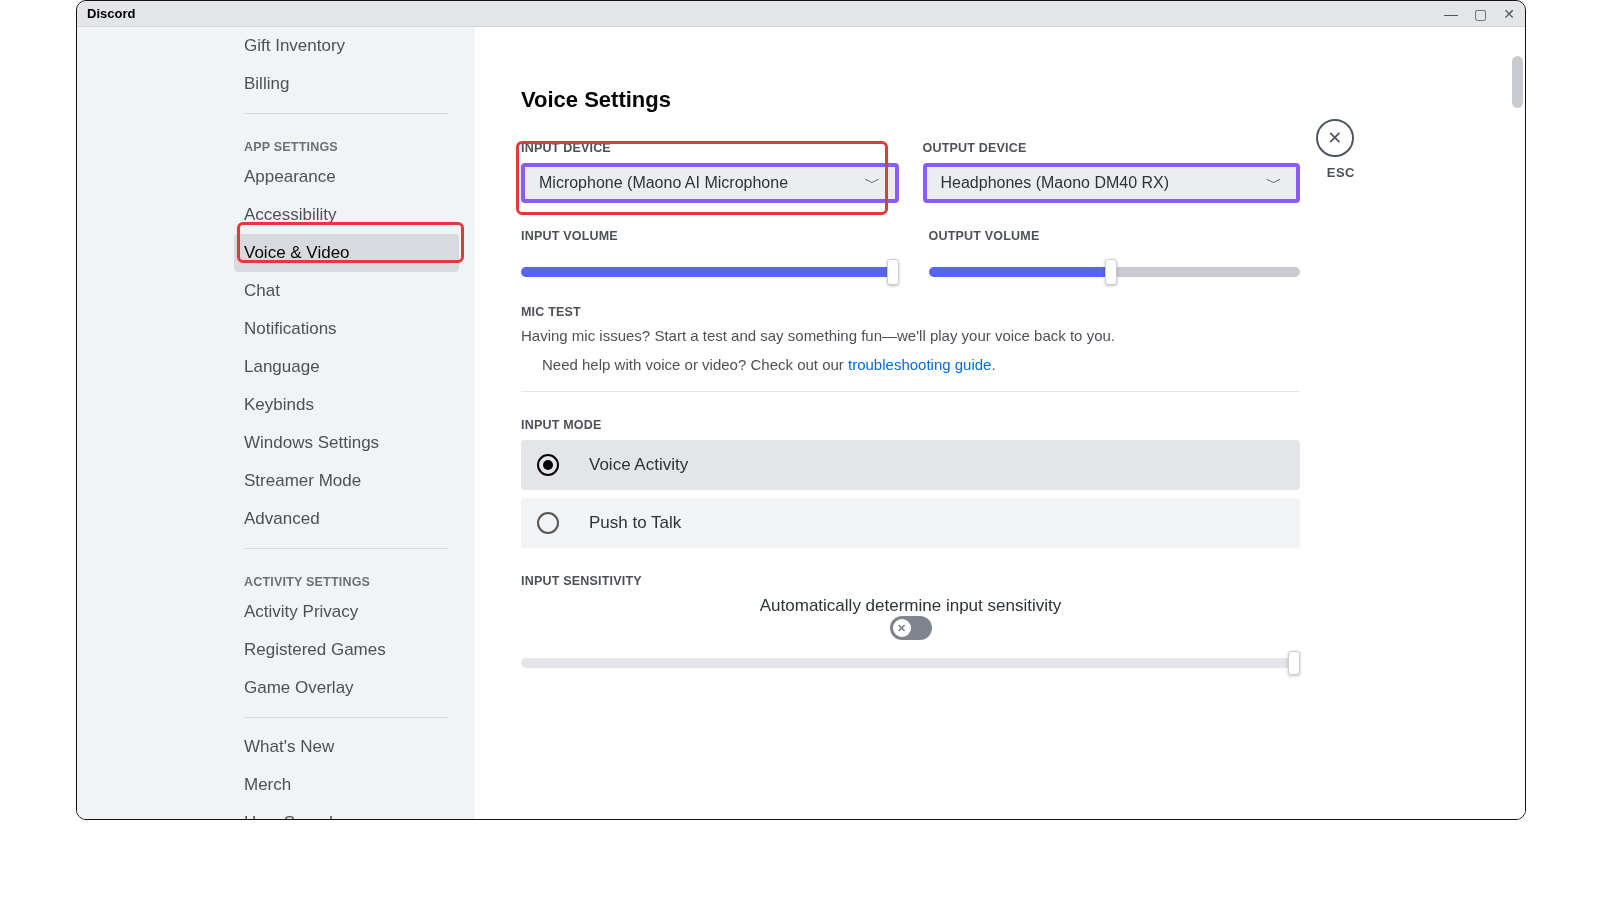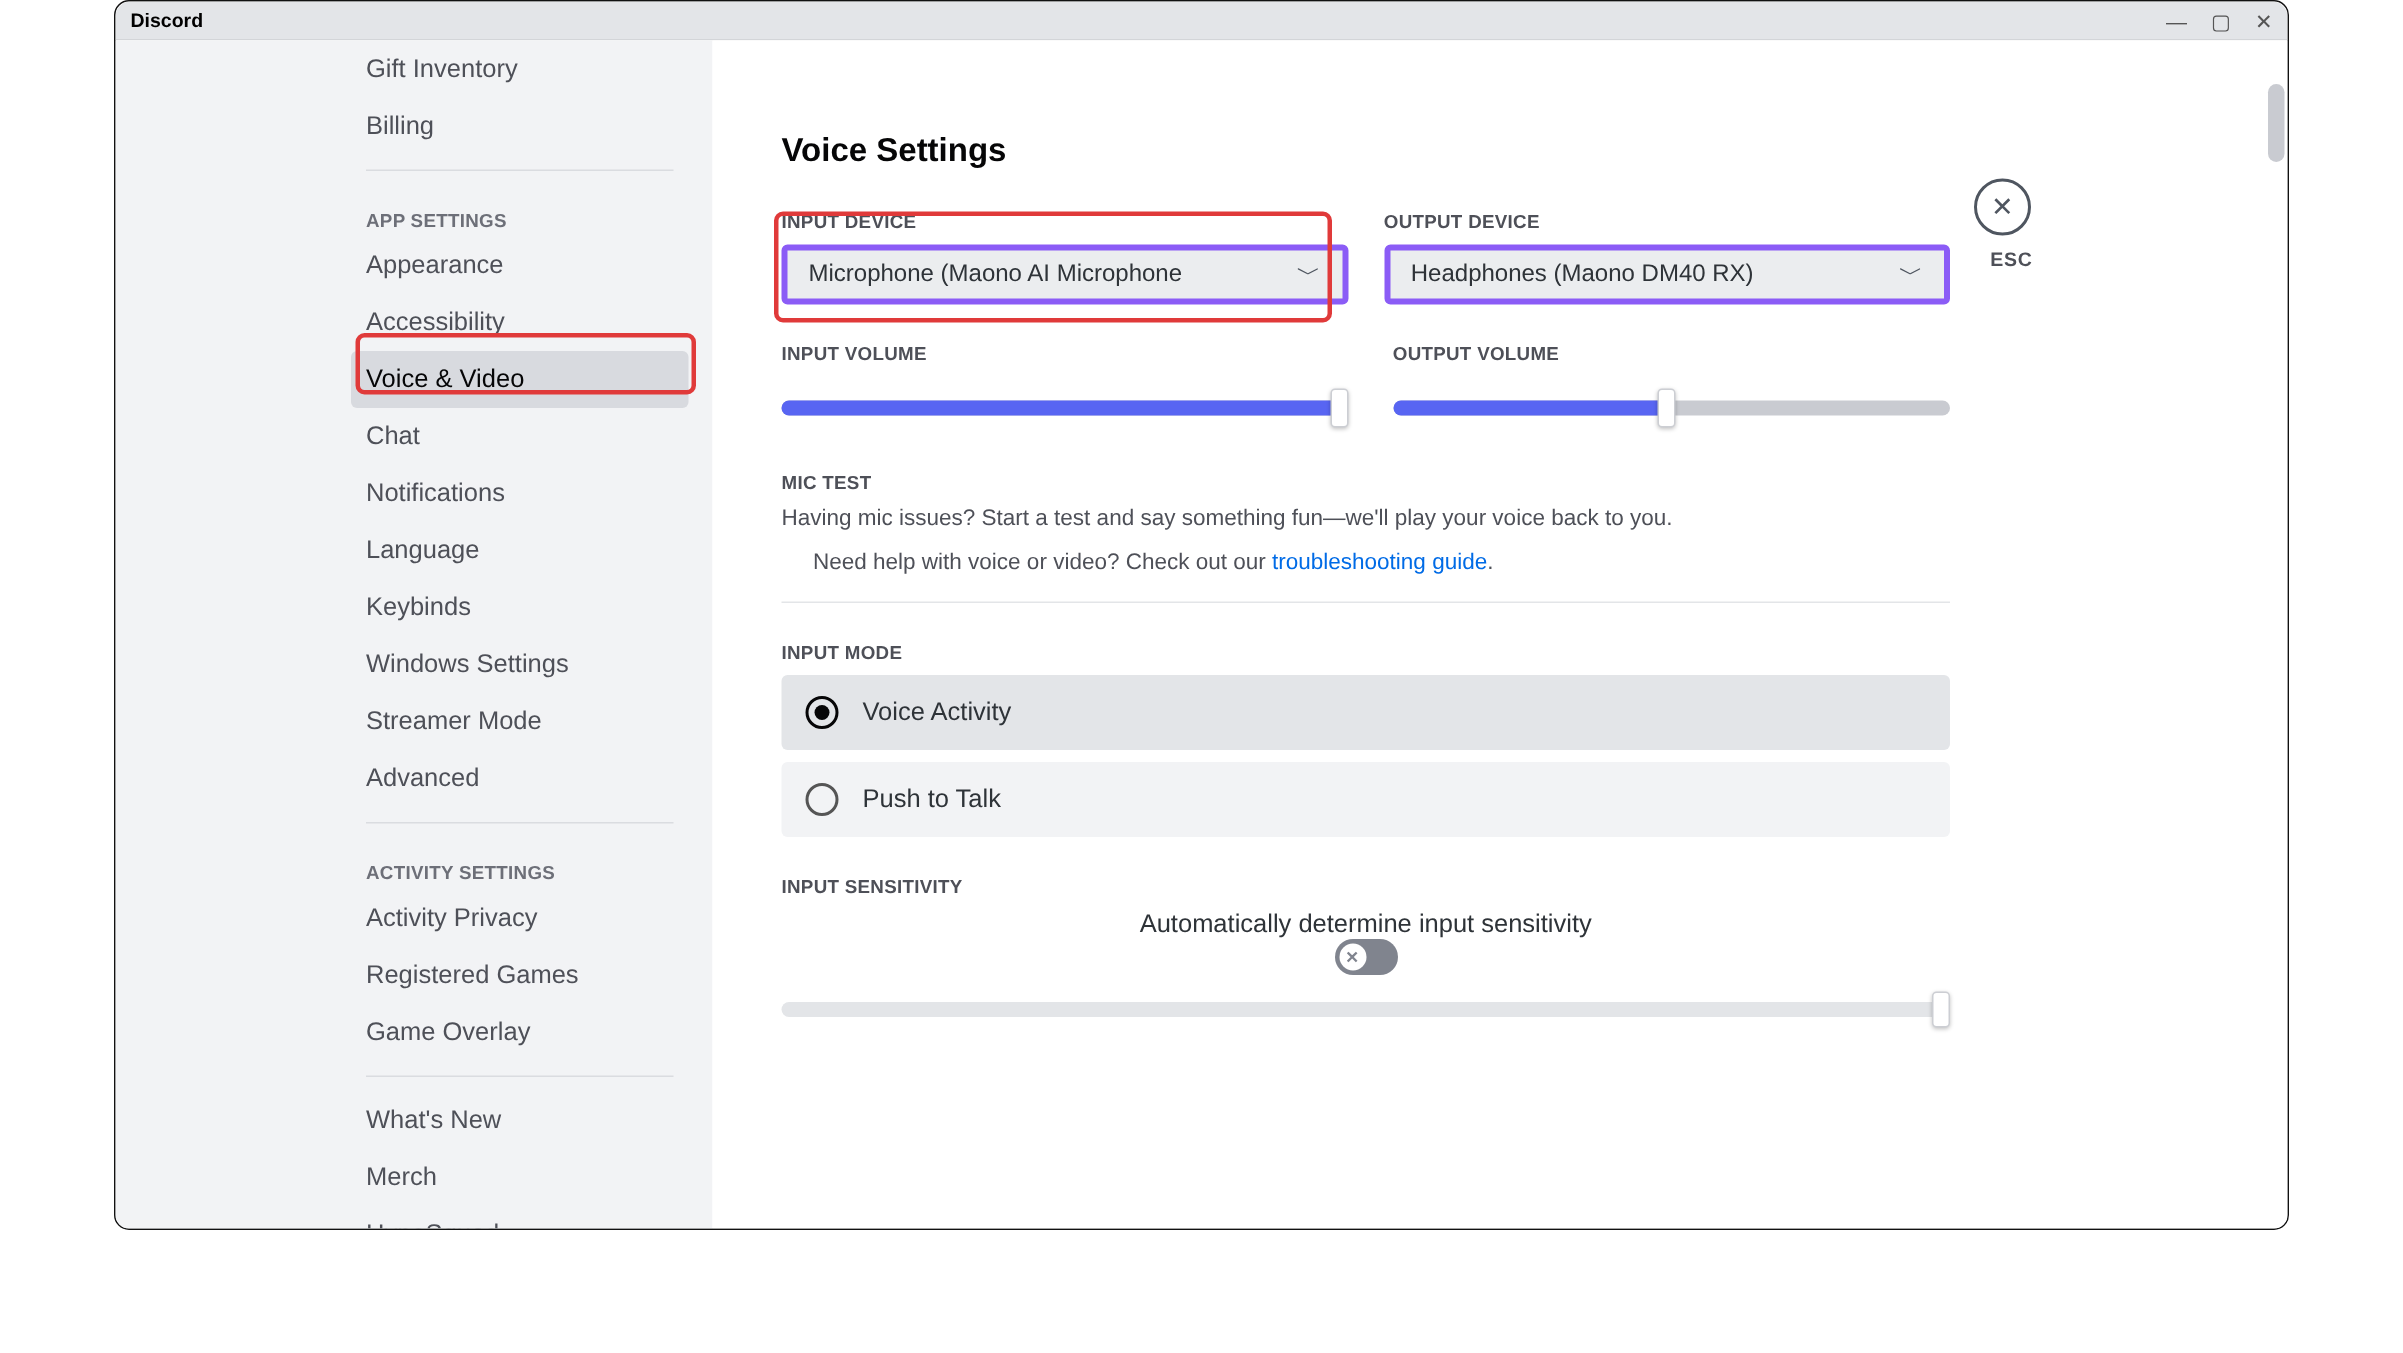--- a/index.html
+++ b/index.html
@@ -120,21 +120,21 @@
   display: flex;
   align-items: center;
   justify-content: space-between;
   padding: 0 14px;
   font-size: 16px;
   color: #2e3338;
   cursor: pointer;
 }
 .chev { color: #4f5660; }
 
-.vol-row { display: flex; gap: 36px; margin-bottom: 38px; }
+.vol-row { display: flex; gap: 36px; margin-bottom: 28px; }
 .vol-col { flex: 1; }
 .slider {
   position: relative;
   height: 10px;
   background: #c9cbd1;
   border-radius: 5px;
   margin-top: 24px;
 }
 .slider .fill {
   position: absolute; left:0; top:0; height:100%;
@@ -164,21 +164,21 @@
   border-radius: 3px;
 }
 .help-line { font-size: 15px; color: #4e5058; margin-bottom: 18px; margin-left: 21px; }
 .help-line a { color: #006be6; text-decoration: none; }
 .divider { height:1px; background:#e3e5e8; margin: 14px 0 26px; }
 
 .radio-group { display: flex; flex-direction: column; gap: 8px; margin-bottom: 26px; }
 .radio-item {
   background: #f2f3f5; border-radius: 4px;
   display: flex; align-items: center;
-  padding: 14px 16px; gap: 16px;
+  padding: 14px 16px; gap: 30px;
   font-size: 17px; color: #2e3338;
   cursor: pointer;
 }
 .radio-item.sel { background: #e3e5e8; }
 .radio-circle {
   width: 22px; height: 22px; border-radius: 50%;
   border: 2px solid #060607;
   display: flex; align-items:center; justify-content:center;
 }
 .radio-item:not(.sel) .radio-circle { border-color: #555; }

